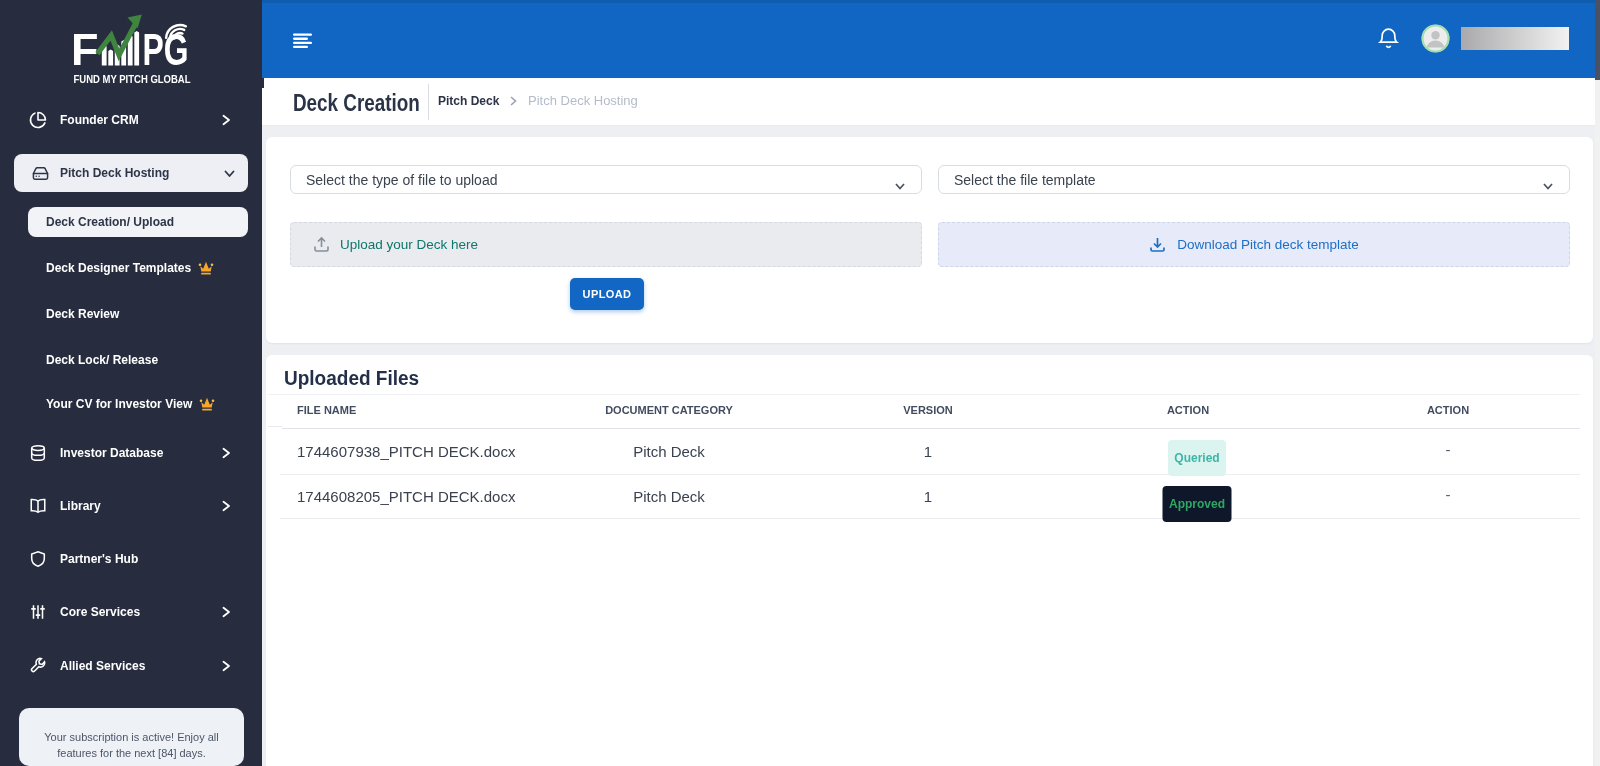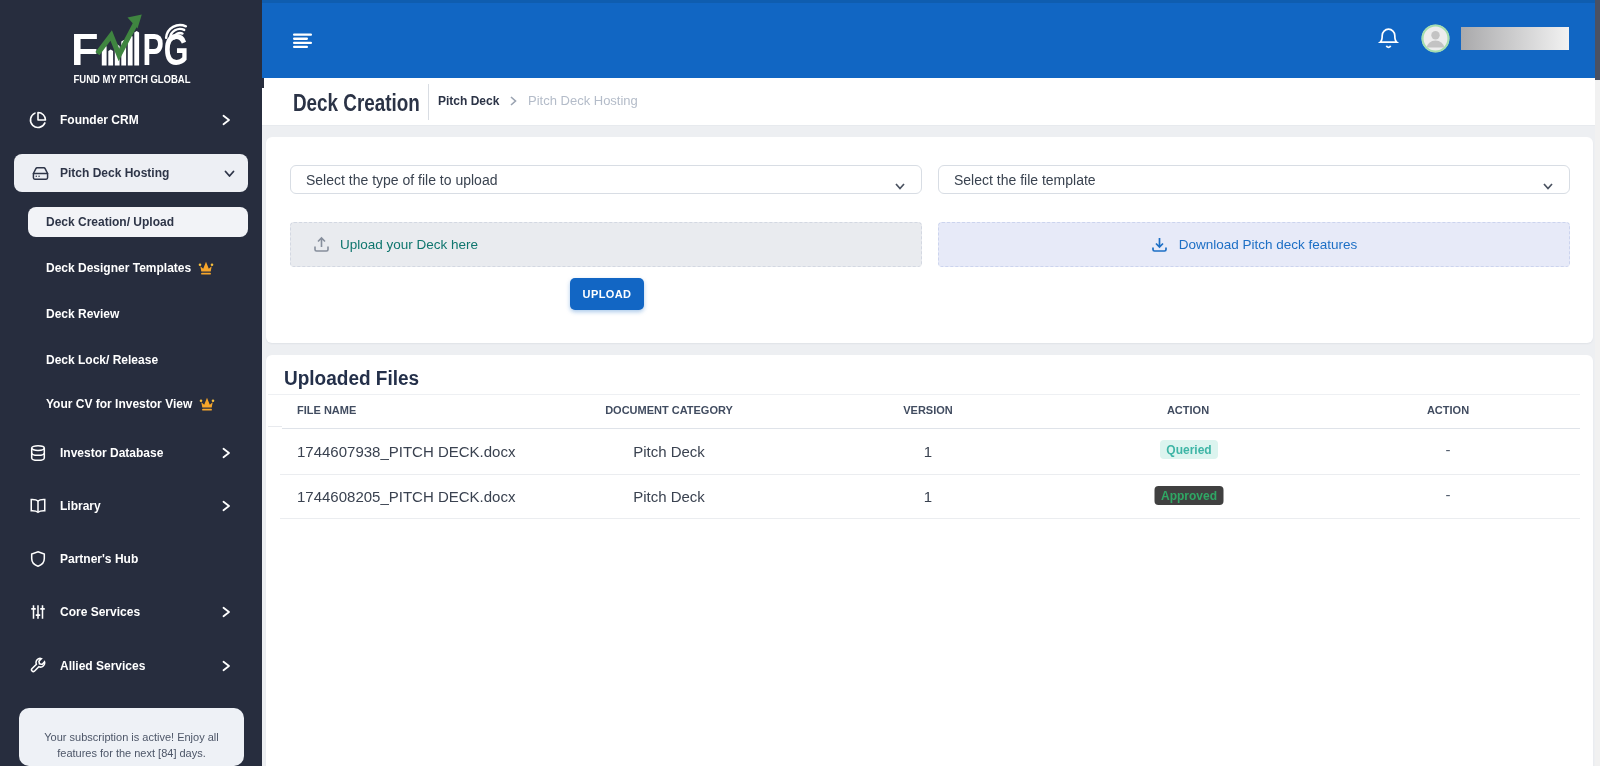--- a/index.html
+++ b/index.html
@@ -20,21 +20,21 @@
   #pagehead { position:absolute; left:262px; top:78px; width:1333px; height:48px; background:#ffffff; border-bottom:1px solid #e7eaee; }
   
   .card { position:absolute; background:#fff; border-radius:6px; box-shadow:0 1px 2px rgba(20,30,60,.06); }
   .selbox { position:absolute; height:29px; border:1px solid #d8dde4; border-radius:6px; background:#fff; font-size:14px; color:#3a4350; display:flex; align-items:center; padding-left:15px; }
   .selbox svg { position:absolute; right:14px; top:13px; }
   .dropzone { position:absolute; height:45px; border:1px dashed #d3d8e2; border-radius:4px; display:flex; align-items:center; }
   .hline { position:absolute; height:1px; }
   .thead { position:absolute; font-size:11px; font-weight:700; color:#414c60; letter-spacing:0; white-space:nowrap; }
   .cell { position:absolute; font-size:15px; color:#3a4250; white-space:nowrap; }
   .ctr { transform:translateX(-50%); }
-  .badge { position:absolute; transform:translateX(-50%); height:19px; border-radius:4px; font-size:12px; font-weight:700; display:flex; align-items:center; justify-content:center; }
+  .badge { position:absolute; transform:translateX(-50%); height:36px; border-radius:4px; font-size:12px; font-weight:700; display:flex; align-items:center; justify-content:center;margin-left:8px; }
 </style>
 </head>
 <body>
 
 <div id="sidebar">
   <svg class="abs" style="left:66px;top:10px;" width="130" height="78" viewBox="0 0 130 78">
     <text x="5" y="55.4" font-family="Liberation Sans" font-weight="bold" font-size="45" fill="#fff">F</text>
 
     <g fill="#fff">
       <polygon points="35.8,55.4 35.8,36.5 38.2,34.8 40.6,36.5 40.6,55.4"></polygon>
@@ -213,21 +213,21 @@
     <path d="M2 10.5 V13.5 a1.5 1.5 0 0 0 1.5 1.5 H13.5 a1.5 1.5 0 0 0 1.5 -1.5 V10.5"></path>
     <path d="M8.5 11 V2.5 M5 5.5 L8.5 2 L12 5.5"></path>
   </svg>
   <span style="margin-left:10px;font-size:13.5px;color:#0f766e;">Upload your Deck here</span>
 </div>
 <div class="dropzone" style="left:938px;top:222px;width:632px;background:#e7eaf8;border-color:#ccd4ee;justify-content:center;">
   <svg width="17" height="17" viewBox="0 0 17 17" fill="none" stroke="#1d6fc5" stroke-width="1.7">
     <path d="M2 11.5 V13.5 a1.5 1.5 0 0 0 1.5 1.5 H13.5 a1.5 1.5 0 0 0 1.5 -1.5 V11.5"></path>
     <path d="M8.5 2 V10.5 M5 7.5 L8.5 11 L12 7.5"></path>
   </svg>
-  <span style="margin-left:11px;font-size:13.5px;color:#1d6fc5;">Download Pitch deck features</span>
+  <span style="margin-left:11px;font-size:13.5px;color:#1d6fc5;">Download Pitch deck template</span>
 </div>
 <div class="abs" style="left:570px;top:278px;width:74px;height:32px;background:#1266c4;border-radius:5px;color:#fff;font-size:11px;font-weight:700;letter-spacing:.4px;display:flex;align-items:center;justify-content:center;box-shadow:0 2px 4px rgba(18,102,196,.35);">UPLOAD</div>
 
 <div class="card" style="left:266px;top:355px;width:1327px;height:411px;border-bottom-left-radius:0;border-bottom-right-radius:0;"></div>
 <div class="abs" style="left:284px;top:367px;font-size:20px;font-weight:700;color:#24304a;transform:scaleX(0.95);transform-origin:left top;">Uploaded Files</div>
 
 <div class="hline" style="left:268px;top:394px;width:1312px;background:#eef0f3;"></div>
 <div class="hline" style="left:268px;top:426px;width:14px;background:#e8eaee;"></div>
 <div class="hline" style="left:282px;top:428px;width:1298px;background:#dfe3e9;"></div>
 <div class="hline" style="left:280px;top:474px;width:1300px;background:#ebedf0;"></div>
@@ -241,19 +241,19 @@
 
 <div class="cell" style="left:297px;top:443px;">1744607938_PITCH DECK.docx</div>
 <div class="cell ctr" style="left:669px;top:443px;">Pitch Deck</div>
 <div class="cell ctr" style="left:928px;top:443px;">1</div>
 <div class="badge" style="left:1189px;top:440px;width:58px;background:#dcf4ef;color:#3eb5a6;">Queried</div>
 <div class="cell ctr" style="left:1448px;top:441px;color:#556070;">-</div>
 
 <div class="cell" style="left:297px;top:488px;">1744608205_PITCH DECK.docx</div>
 <div class="cell ctr" style="left:669px;top:488px;">Pitch Deck</div>
 <div class="cell ctr" style="left:928px;top:488px;">1</div>
-<div class="badge" style="left:1189px;top:486px;width:69px;background:#404040;color:#2fa764;">Approved</div>
+<div class="badge" style="left:1189px;top:486px;width:69px;background:#0f172a;color:#2fa764;">Approved</div>
 <div class="cell ctr" style="left:1448px;top:486px;color:#556070;">-</div>
 
 <div class="abs" style="left:262px;top:78px;width:2px;height:10px;background:#272d3e;"></div>
 
 <div class="abs" style="left:1595px;top:0;width:5px;height:766px;background:#f1f1f1;"></div>
 <div class="abs" style="left:1595px;top:0;width:5px;height:80px;background:#4a5163;"></div>
 
 </body></html>

